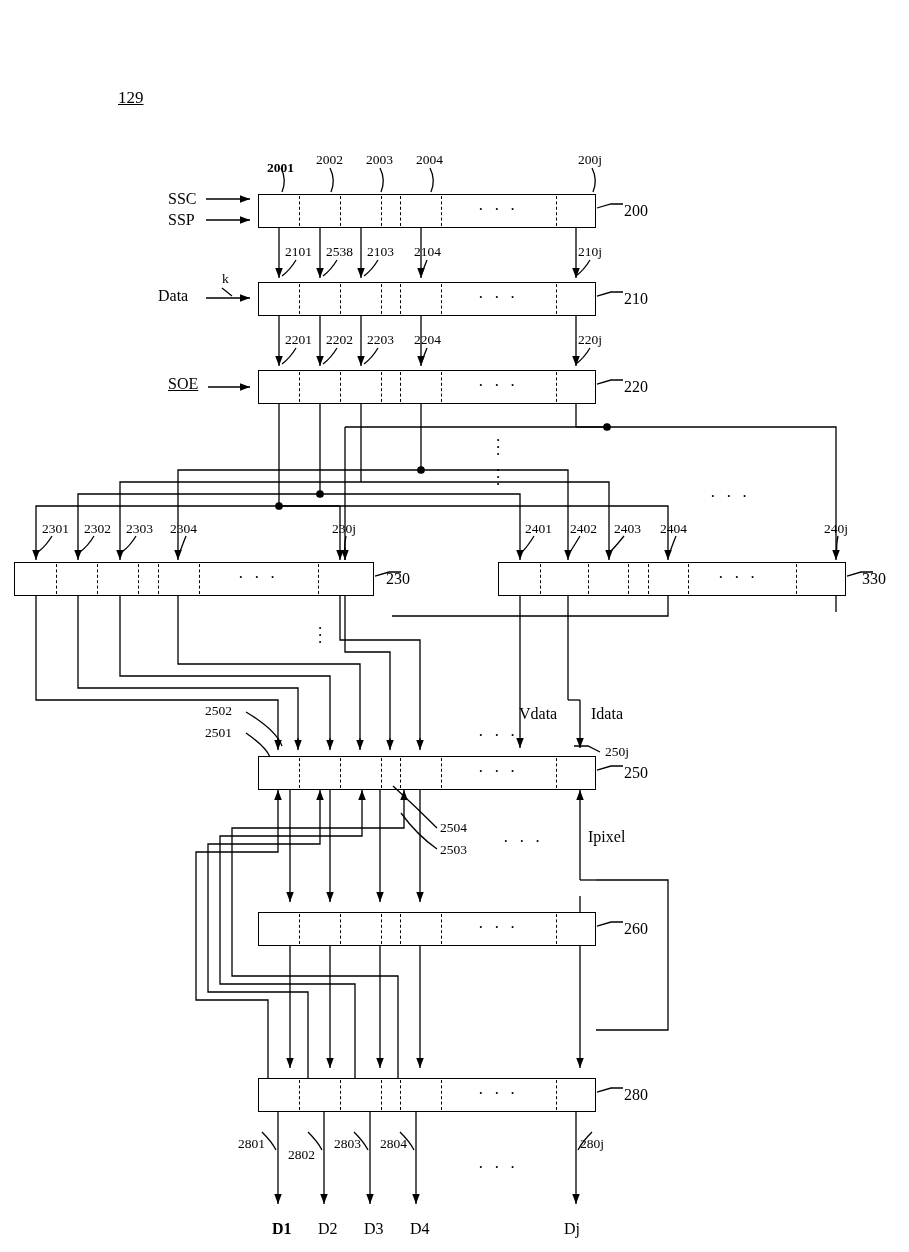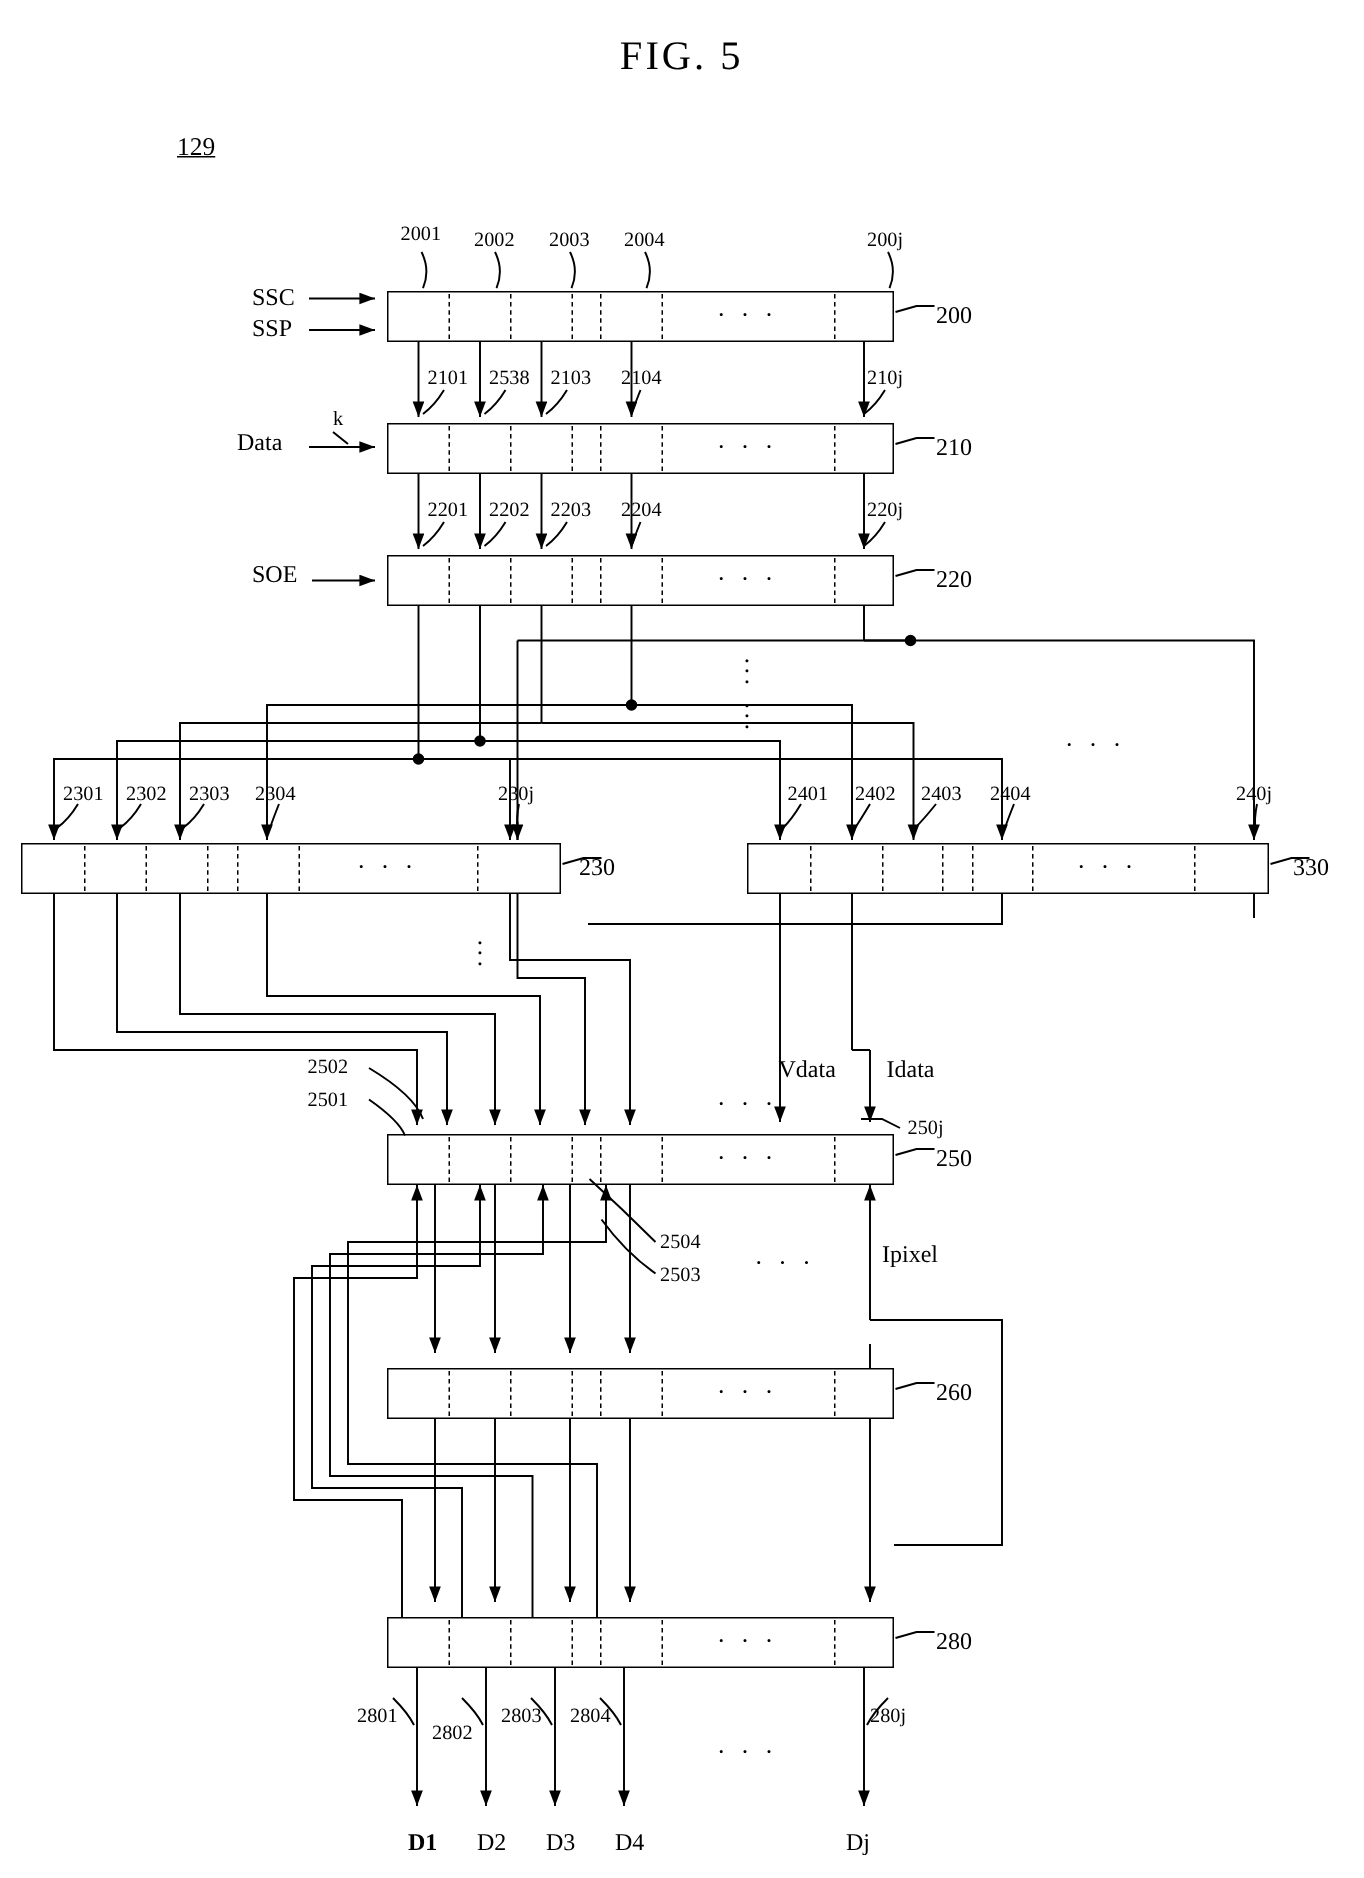--- a/index.html
+++ b/index.html
@@ -13,21 +13,20 @@
   .vseg{position:absolute;border-left:1.4px dashed #000;}
   .dots{position:absolute;font-size:17px;letter-spacing:3px;}
   .vdots{position:absolute;font-size:17px;line-height:7px;text-align:center;}
   svg.wires{position:absolute;left:0;top:0;width:909px;height:1252px;pointer-events:none;}
 </style>
 </head>
 <body>
 
 <div id="stage">
 
-  <div class="fig-title">FIG. 5</div>
   <div class="ref-129">129</div>
 
   <div class="box" style="left:258px;top:194px;width:338px;height:34px;"></div>
   <div class="box" style="left:258px;top:282px;width:338px;height:34px;"></div>
   <div class="box" style="left:258px;top:370px;width:338px;height:34px;"></div>
   <div class="box" style="left:14px;top:562px;width:360px;height:34px;"></div>
   <div class="box" style="left:498px;top:562px;width:348px;height:34px;"></div>
   <div class="box" style="left:258px;top:756px;width:338px;height:34px;"></div>
   <div class="box" style="left:258px;top:912px;width:338px;height:34px;"></div>
   <div class="box" style="left:258px;top:1078px;width:338px;height:34px;"></div>
@@ -103,35 +102,35 @@
   <div class="dots" style="left:478px;top:1158px;">· · ·</div>
 
   <div class="vdots" style="left:488px;top:432px;width:20px;">.<br>.<br>.</div>
   <div class="vdots" style="left:488px;top:462px;width:20px;">.<br>.<br>.</div>
   <div class="vdots" style="left:310px;top:620px;width:20px;">.<br>.<br>.</div>
 
   <div class="lbl" style="left:168px;top:190px;">SSC</div>
   <div class="lbl" style="left:168px;top:211px;">SSP</div>
   <div class="lbl" style="left:158px;top:287px;">Data</div>
   <div class="lbl-s" style="left:222px;top:271px;">k</div>
-  <div class="lbl" style="left:168px;top:375px;">SOE</div>
+  <div class="lbl" style="left:168px;top:375px;text-decoration:underline;">SOE</div>
   <div class="lbl" style="left:519px;top:705px;">Vdata</div>
   <div class="lbl" style="left:591px;top:705px;">Idata</div>
   <div class="lbl" style="left:588px;top:828px;">Ipixel</div>
 
   <div class="lbl" style="left:624px;top:202px;">200</div>
   <div class="lbl" style="left:624px;top:290px;">210</div>
   <div class="lbl" style="left:624px;top:378px;">220</div>
   <div class="lbl" style="left:386px;top:570px;">230</div>
   <div class="lbl" style="left:862px;top:570px;">330</div>
   <div class="lbl" style="left:624px;top:764px;">250</div>
   <div class="lbl" style="left:624px;top:920px;">260</div>
   <div class="lbl" style="left:624px;top:1086px;">280</div>
 
-  <div class="lbl-s" style="left:267px;top:148px;">2001</div>
+  <div class="lbl-s" style="left:267px;top:160px;font-weight:bold;">2001</div>
   <div class="lbl-s" style="left:316px;top:152px;">2002</div>
   <div class="lbl-s" style="left:366px;top:152px;">2003</div>
   <div class="lbl-s" style="left:416px;top:152px;">2004</div>
   <div class="lbl-s" style="left:578px;top:152px;">200j</div>
 
   <div class="lbl-s" style="left:285px;top:244px;">2101</div>
   <div class="lbl-s" style="left:326px;top:244px;">2538</div>
   <div class="lbl-s" style="left:367px;top:244px;">2103</div>
   <div class="lbl-s" style="left:414px;top:244px;">2104</div>
   <div class="lbl-s" style="left:578px;top:244px;">210j</div>

